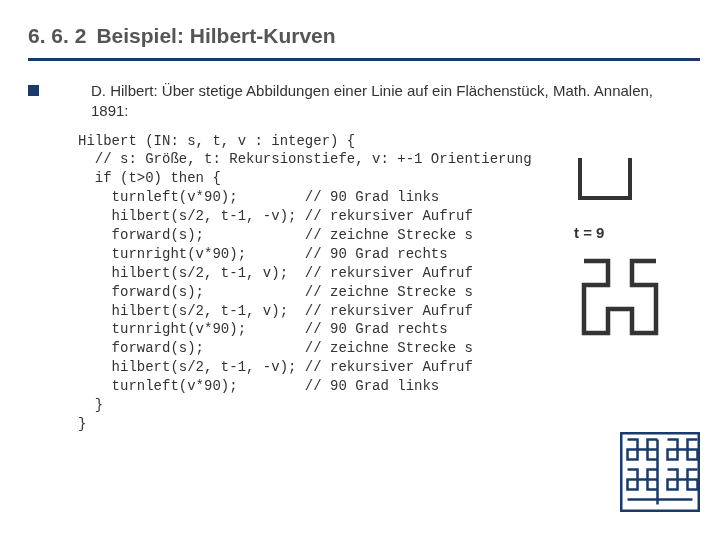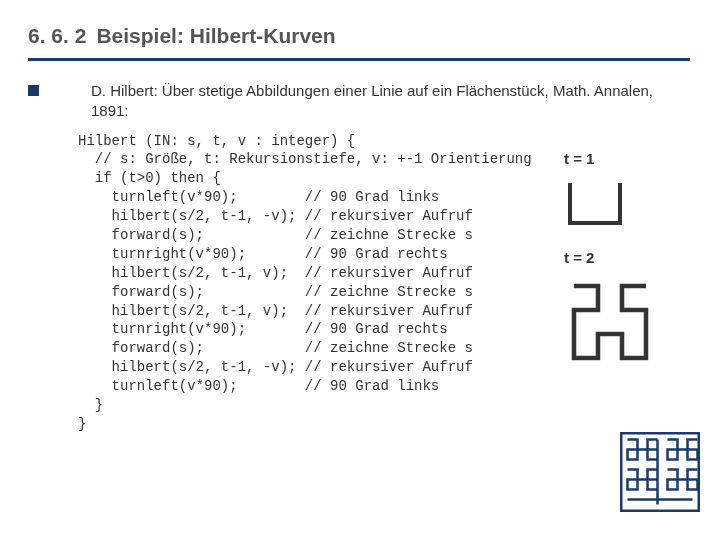--- a/index.html
+++ b/index.html
@@ -6,21 +6,21 @@
     margin: 0;
     padding: 0;
     width: 720px;
     height: 540px;
     background: #fff;
     font-family: Arial, Helvetica, sans-serif;
     color: #333;
     overflow: hidden;
   }
   .page {
-    padding: 24px 30px 0 28px;
+    padding: 24px 20px 0 28px;
     box-sizing: border-box;
     position: relative;
     width: 720px;
     height: 540px;
   }
   .heading {
     font-size: 21px;
     font-weight: bold;
     color: #555;
     padding-bottom: 10px;
@@ -116,26 +116,25 @@
     hilbert(s/2, t-1, v);  // rekursiver Aufruf
     turnright(v*90);       // 90 Grad rechts
     forward(s);            // zeichne Strecke s
     hilbert(s/2, t-1, -v); // rekursiver Aufruf
     turnleft(v*90);        // 90 Grad links
   }
 }</div>
     </div>
 
     <div class="fig-col">
-      <div class="fig-label">t = 1</div>
       <svg class="fig-svg" width="80" height="56" viewBox="0 0 80 56">
         <path d="M10 8 L10 48 L60 48 L60 8" fill="none" stroke="#333" stroke-width="4"></path>
       </svg>
 
-      <div class="fig-label lab2">t = 2</div>
+      <div class="fig-label lab2">t = 9</div>
       <svg class="fig-svg" width="100" height="96" viewBox="0 0 100 96">
         <path d="M10 8
                  L40 8 L40 32 L10 32
                  L10 56 L34 56 L34 80 L10 80
                  L58 80 L58 56 L82 56
                  L82 32 L58 32 L58 8 L82 8" fill="none" stroke="#333" stroke-width="4" transform="translate(4,4)"></path>
         <path d="M10 80 L58 80" fill="none" stroke="#333" stroke-width="4" transform="translate(4,4)"></path>
         <path d="M82 56 L82 80" fill="none" stroke="#333" stroke-width="4" transform="translate(4,4)"></path>
 
         <rect x="0" y="0" width="100" height="96" fill="#fff"></rect>

